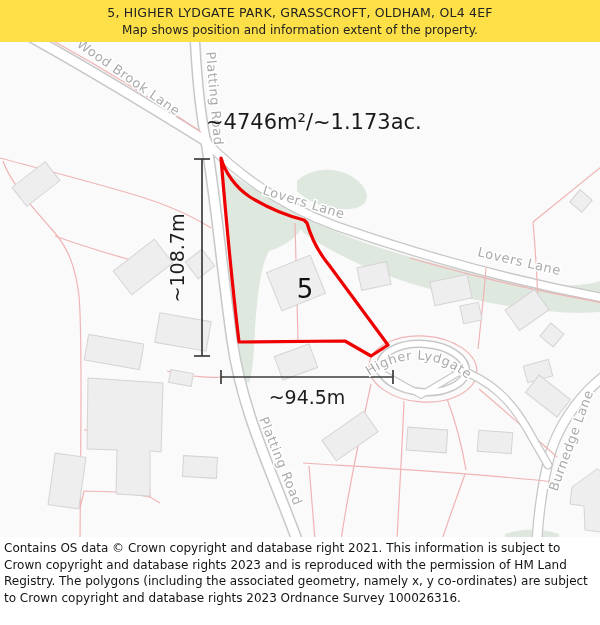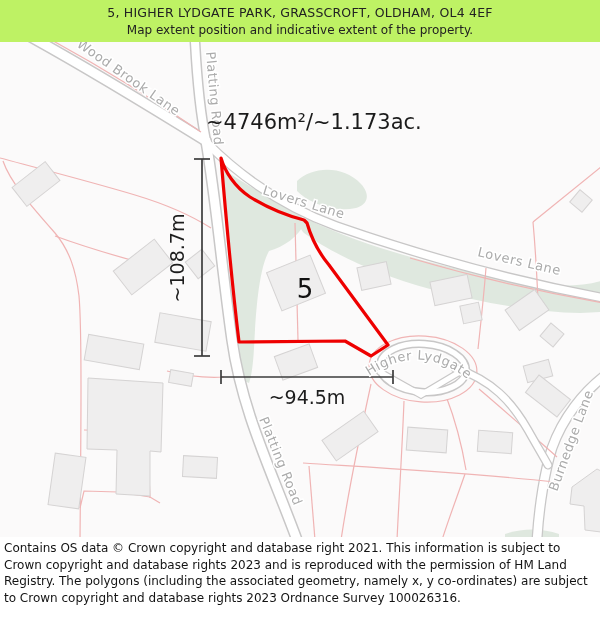--- a/index.html
+++ b/index.html
@@ -1,19 +1,19 @@
 <!DOCTYPE html>
 <html><head>
 <meta charset="utf-8">
 <style>
   html,body{margin:0;padding:0;background:#ffffff;}
   body{width:600px;height:625px;position:relative;overflow:hidden;
        font-family:"DejaVu Sans","Liberation Sans",sans-serif;}
   .header{position:absolute;top:0;left:0;width:600px;height:42px;text-align:center;
-          color:#222;background:#bef264;}
+          color:#222;background:#fde047;}
   .header .title{display:block;font-size:12.5px;margin-top:5px;letter-spacing:.2px;}
   .header .subtitle{display:block;font-size:12px;margin-top:3px;}
   #map{position:absolute;top:42px;left:0;}
   .road-g{stroke:#c8c7c7;fill:none;stroke-linecap:round;}
   .road-w{stroke:#ffffff;fill:none;stroke-linecap:round;}
   .pink{stroke:#f0b4b4;fill:none;stroke-width:1.2px;}
   .bldg{fill:#efeeee;stroke:#d5d3d3;stroke-width:1px;}
   .green{fill:#dfe8df;stroke:none;}
   .lbl{fill:#ababab;font-size:13px;letter-spacing:.6px;stroke:#ffffff;stroke-width:3px;
        paint-order:stroke;font-family:"DejaVu Sans","Liberation Sans",sans-serif;}
@@ -22,21 +22,21 @@
   .big{fill:#1b1b1b;font-size:21px;}
   .house{fill:#111;font-size:26px;}
   .footer{position:absolute;top:537px;left:0;width:592px;padding:3px 4px 0 4px;
           font-size:12px;line-height:16.5px;color:#141414;background:#fff;}
 </style>
 </head>
 <body>
 
 <div class="header">
   <span class="title">5, HIGHER LYDGATE PARK, GRASSCROFT, OLDHAM, OL4 4EF</span>
-  <span class="subtitle">Map extent position and indicative extent of the property.</span>
+  <span class="subtitle">Map shows position and information extent of the property.</span>
 </div>
 
 <svg id="map" width="600" height="495" viewBox="0 42 600 495">
 
   <rect x="0" y="42" width="600" height="495" fill="#fbfafa"></rect>
 
   <g>
     <path class="green" d="M297,181 C312,166 344,165 361,184 C370,194 369,204 356,208 C331,213 307,201 297,191 Z"></path>
     <path class="green" d="M307,219 C365,247 437,266 505,279 C545,287 577,288 601,281 L601,312 C558,316 494,306 430,289 C374,274 330,252 304,233 C298,227 300,222 307,219 Z"></path>
     <path class="green" d="M224,170 C249,186 277,203 301,216 L305,222 C299,237 283,247 269,251 C259,269 256,308 254,348 C253,367 251,378 249,383 L242,380 C238,330 231,248 224,184 Z"></path>

